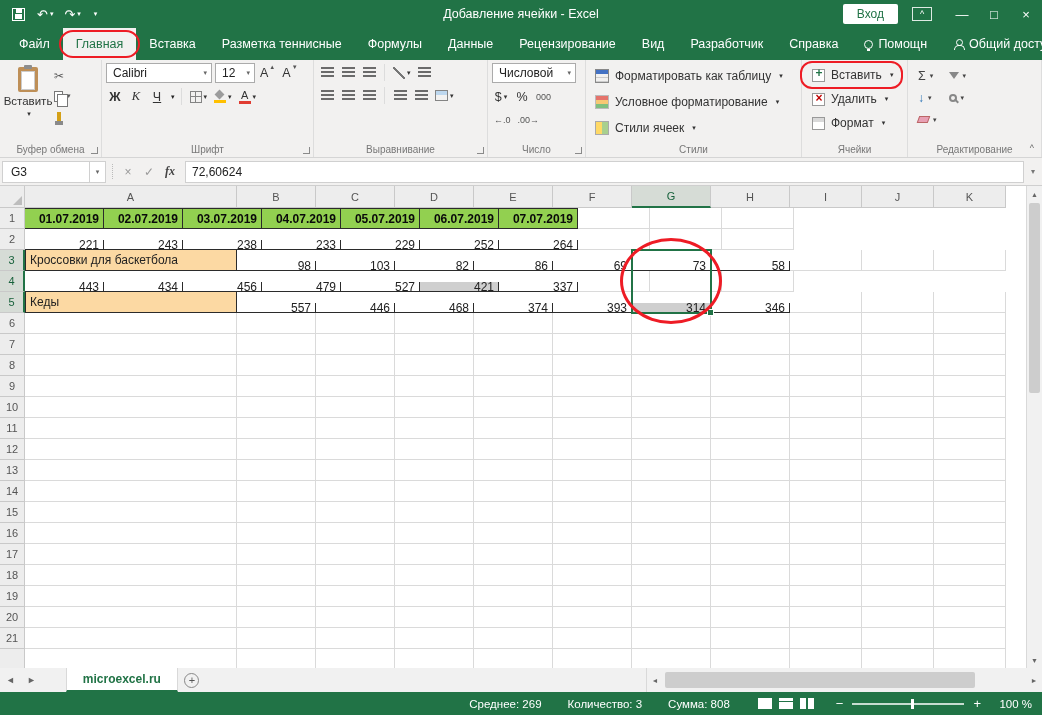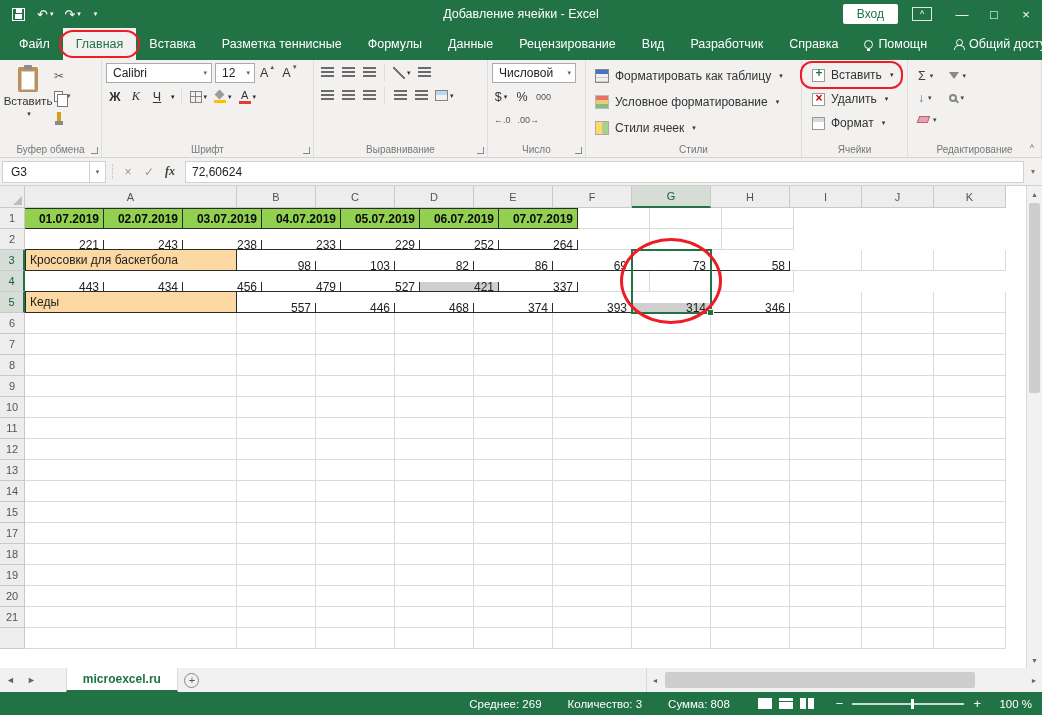--- a/index.html
+++ b/index.html
@@ -694,20 +694,34 @@
           <div class="gcell" style="width: 79px;"></div>
           <div class="gcell" style="width: 79px;"></div>
           <div class="gcell" style="width: 79px;"></div>
           <div class="gcell" style="width: 79px;"></div>
           <div class="gcell" style="width: 79px;"></div>
           <div class="gcell" style="width: 72px;"></div>
           <div class="gcell" style="width: 72px;"></div>
           <div class="gcell" style="width: 72px;"></div>
         </div>
         <div class="grow">
+          <div class="grhdr">16</div>
+          <div class="gcell" style="width: 212px;"></div>
+          <div class="gcell" style="width: 79px;"></div>
+          <div class="gcell" style="width: 79px;"></div>
+          <div class="gcell" style="width: 79px;"></div>
+          <div class="gcell" style="width: 79px;"></div>
+          <div class="gcell" style="width: 79px;"></div>
+          <div class="gcell" style="width: 79px;"></div>
+          <div class="gcell" style="width: 79px;"></div>
+          <div class="gcell" style="width: 72px;"></div>
+          <div class="gcell" style="width: 72px;"></div>
+          <div class="gcell" style="width: 72px;"></div>
+        </div>
+        <div class="grow">
           <div class="grhdr">17</div>
           <div class="gcell" style="width: 212px;"></div>
           <div class="gcell" style="width: 79px;"></div>
           <div class="gcell" style="width: 79px;"></div>
           <div class="gcell" style="width: 79px;"></div>
           <div class="gcell" style="width: 79px;"></div>
           <div class="gcell" style="width: 79px;"></div>
           <div class="gcell" style="width: 79px;"></div>
           <div class="gcell" style="width: 79px;"></div>
           <div class="gcell" style="width: 72px;"></div>

